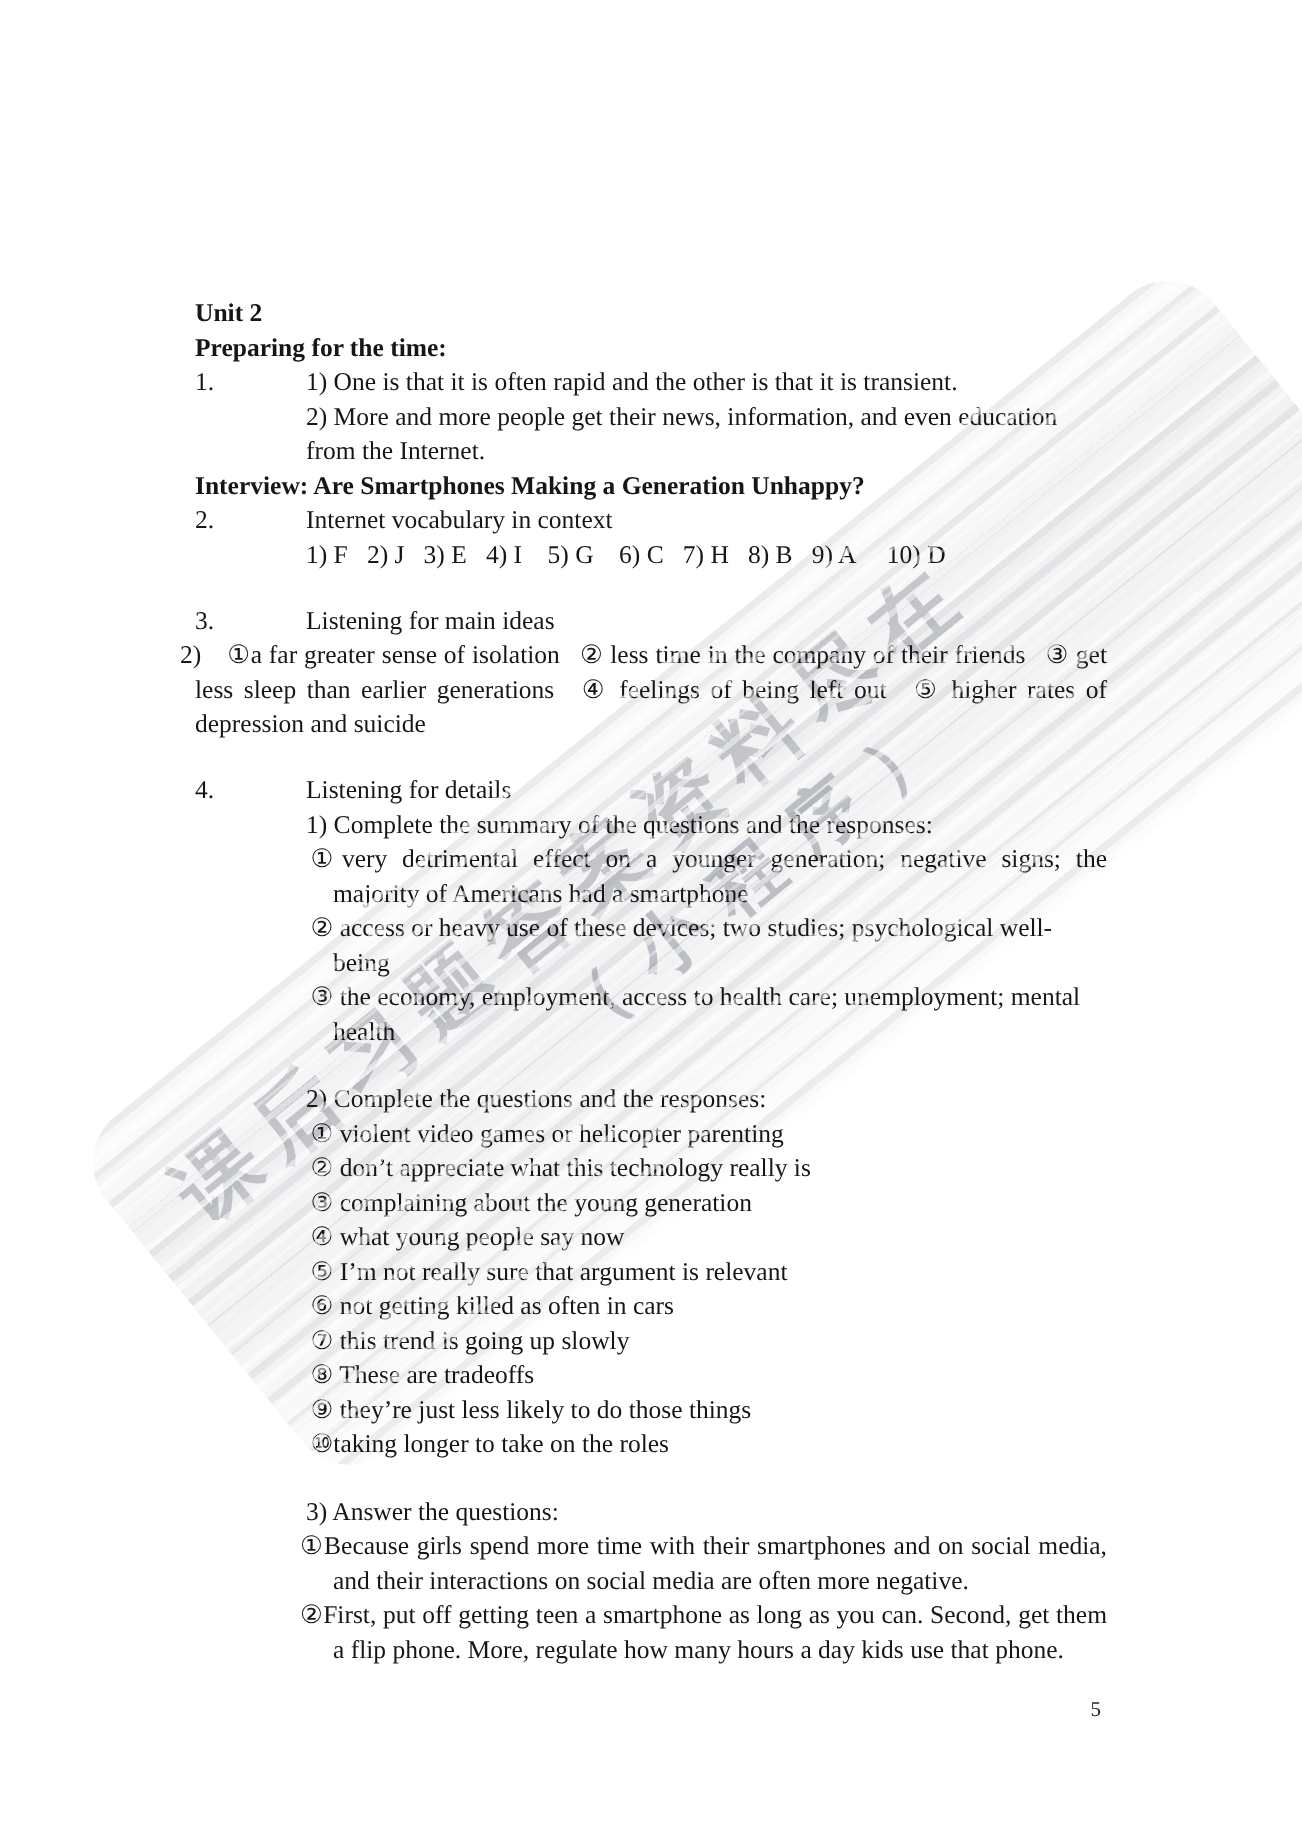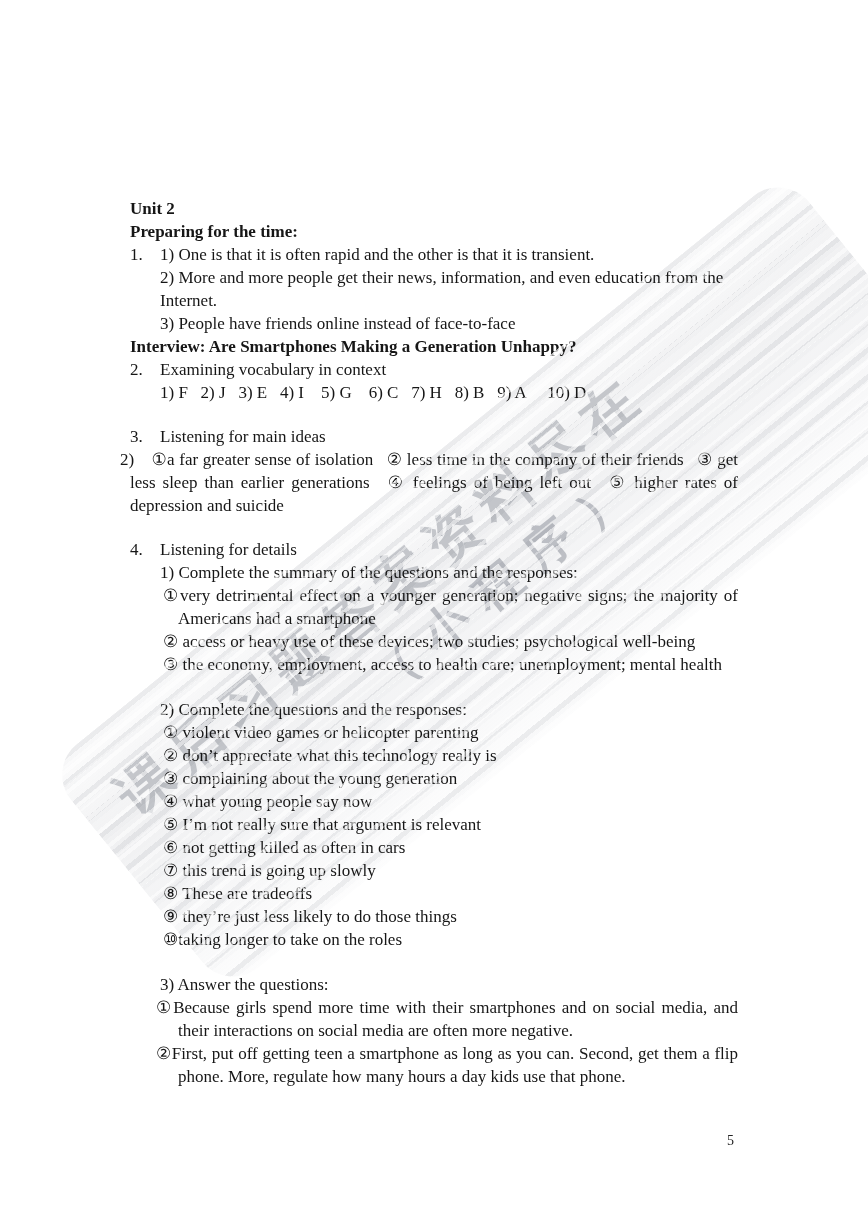--- a/index.html
+++ b/index.html
@@ -81,21 +81,21 @@
     top: 197px;
     width: 608px;
     font-size: 17px;
     line-height: 23px;
     z-index: 1;
   }
   .content p, .content h1, .content h2 { margin: 0; padding: 0; font-size: 17px; }
   h1.b, h2.b { font-weight: bold; }
   .row { display: flex; align-items: flex-start; }
   .num { flex: 0 0 30px; width: 30px; }
-  .col { flex: 1 1 auto; min-width: 0; }
+  .col { flex: 1 1 auto; min-width: 0; margin-left: 44px; }
   .pre { white-space: pre-wrap; }
   .just { text-align: justify; text-align-last: left; }
   .mt-interview { margin-top: 47px; }
   .mt-sec { margin-top: 21px; }
   .mt-part { margin-top: 22px; }
   .q3-para {
     margin-left: 22px;
     padding-left: 10px;
     text-indent: -10px;
   }
@@ -127,30 +127,29 @@
   <main class="content">
 
     <h1 class="b">Unit 2</h1>
     <h2 class="b">Preparing for the time:</h2>
 
     <div class="row">
       <span class="num">1.</span>
       <div class="col">
         <p>1) One is that it is often rapid and the other is that it is transient.</p>
         <p>2) More and more people get their news, information, and even education from the Internet.</p>
-        <p>3) People have friends online instead of face-to-face</p>
       </div>
     </div>
 
     <h2 class="b mt-interview">Interview: Are Smartphones Making a Generation Unhappy?</h2>
 
     <div class="row">
       <span class="num">2.</span>
       <div class="col">
-        <p>Examining vocabulary in context</p>
+        <p>Internet vocabulary in context</p>
         <p class="pre">1) F   2) J   3) E   4) I    5) G    6) C   7) H   8) B   9) A     10) D</p>
       </div>
     </div>
 
     <div class="mt-sec">
       <div class="row">
         <span class="num">3.</span>
         <div class="col">
           <p>Listening for main ideas</p>
         </div>

